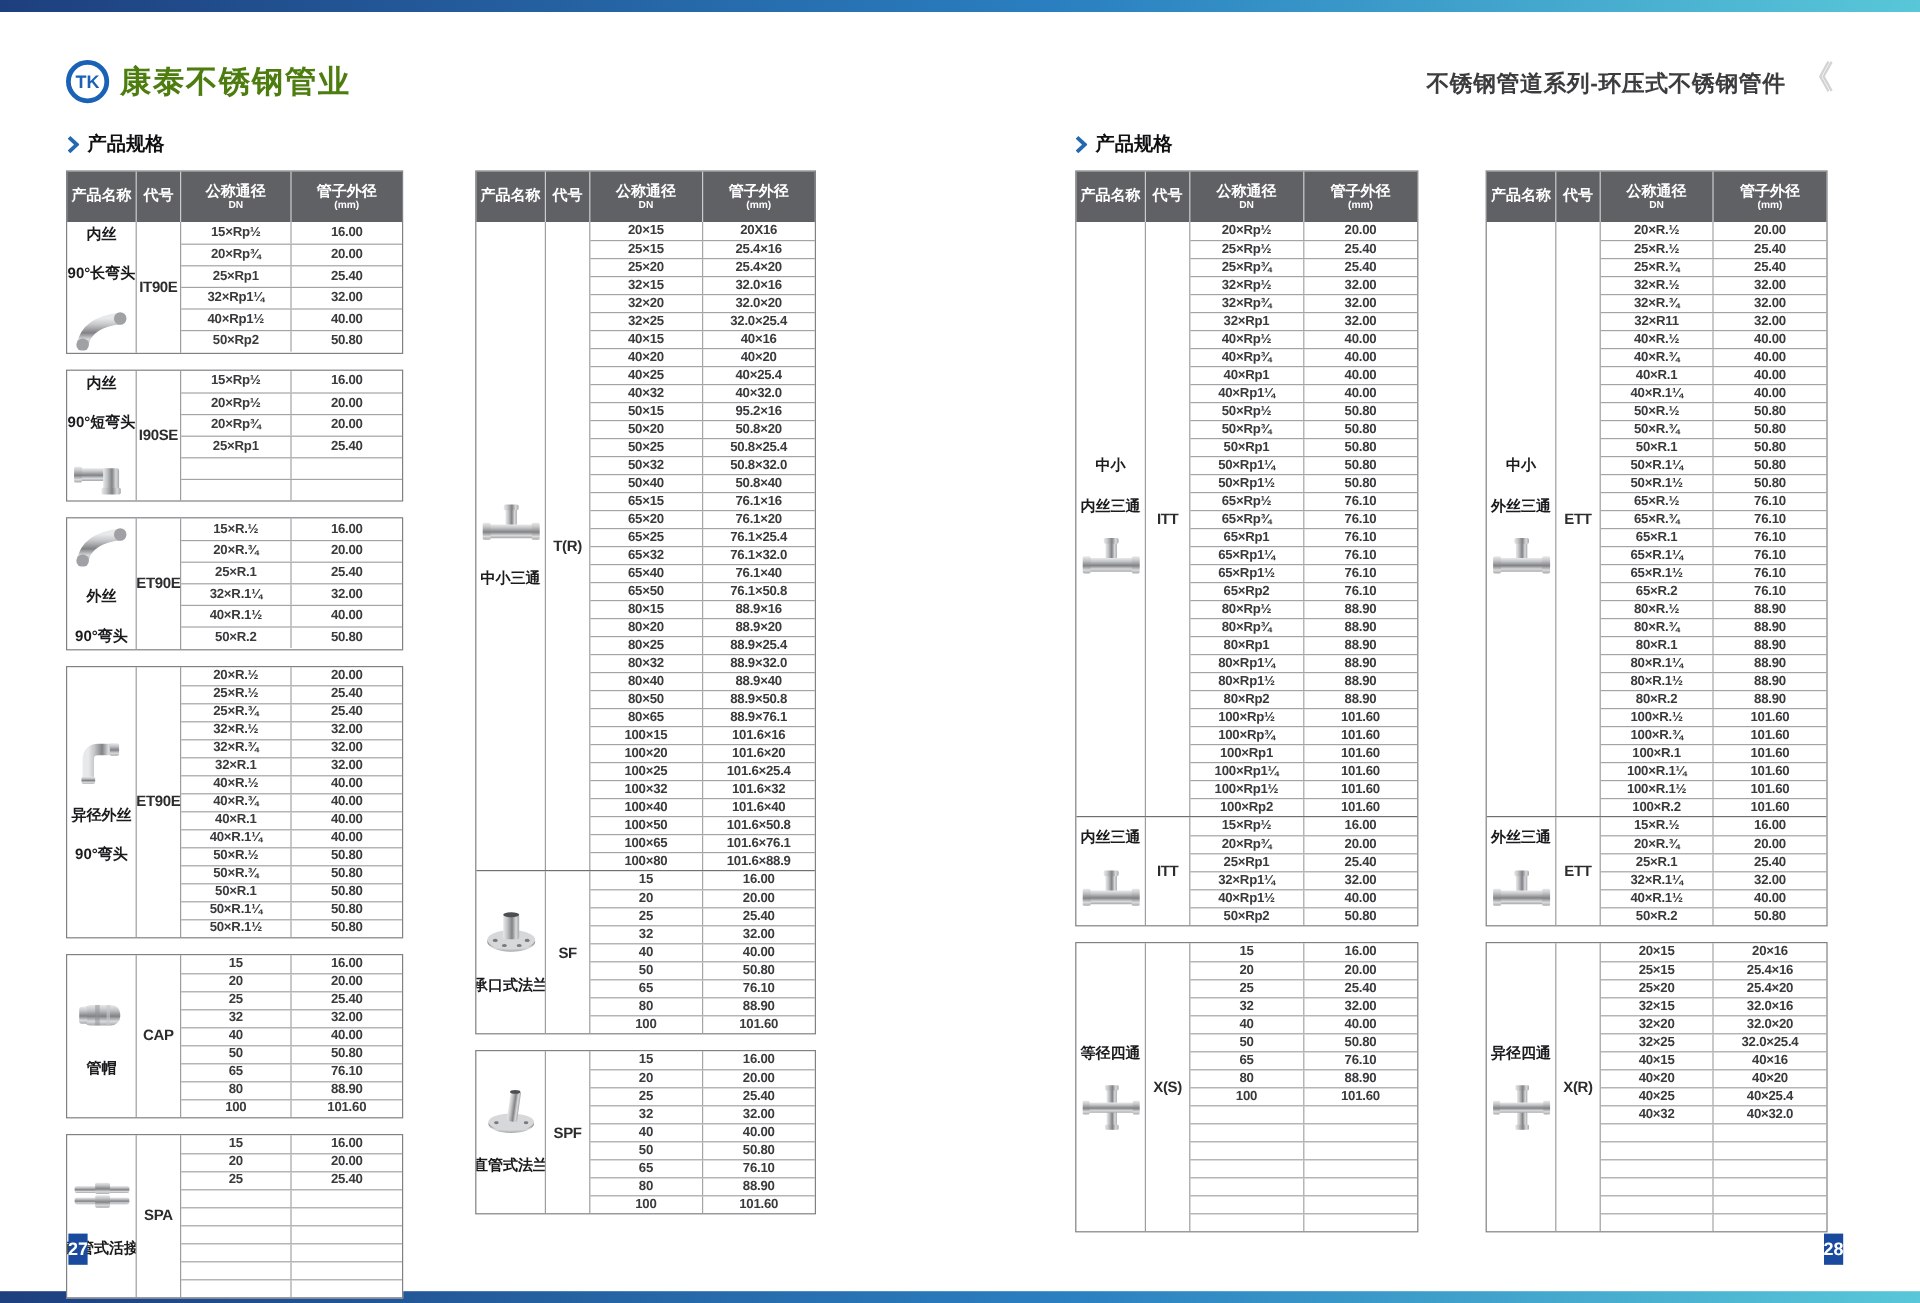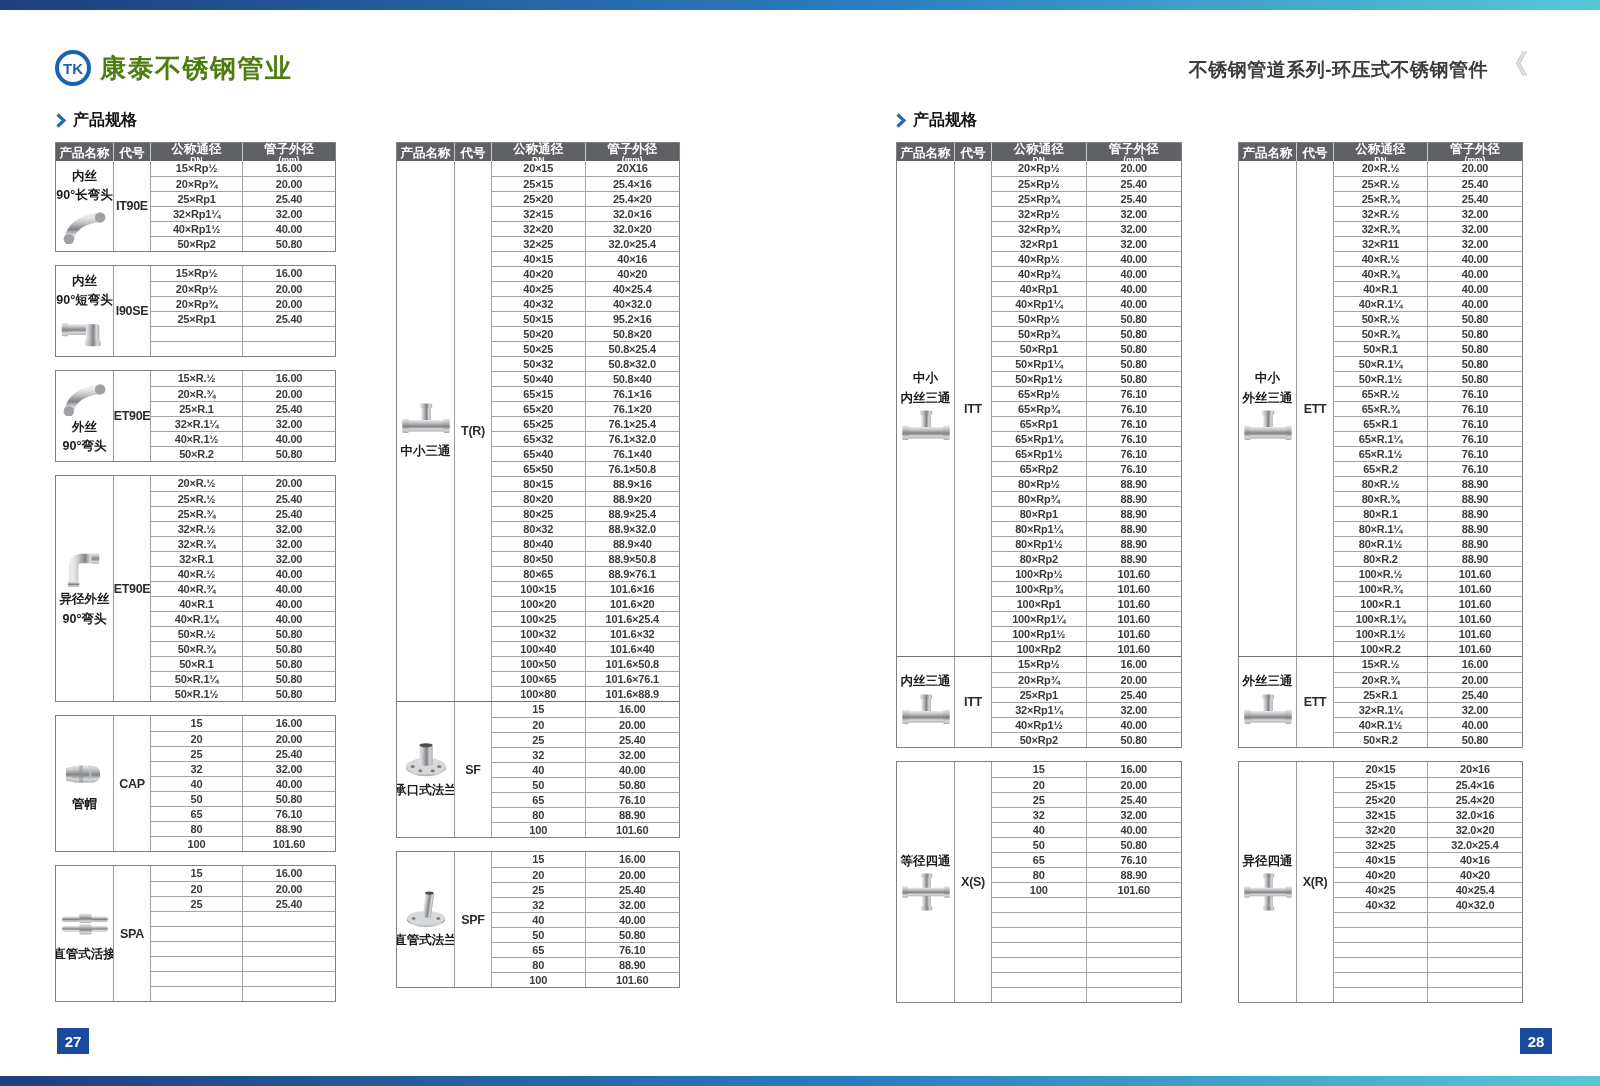--- a/index.html
+++ b/index.html
@@ -24,44 +24,44 @@
   #sec27{left:56px}
   #sec28{left:896px}
 
   .col{position:absolute;top:142px;display:flex;flex-direction:column;gap:13px}
   #col1{left:55px;width:281px}
   #col2{left:396px;width:284px}
   #col3{left:896px;width:286px}
   #col4{left:1238px;width:285px}
 
   .tbl{border:1px solid #7f8184;background:#fff}
-  .thead{display:grid;grid-template-columns:58px 37px 1fr 1fr;background:#606164;color:#fff;height:18px}
+  .thead{display:grid;grid-template-columns:58px 37px 1fr 1fr;background:#606164;color:#fff;height:42px}
   .th{display:flex;flex-direction:column;align-items:center;justify-content:center;
       line-height:1.05;border-right:1px solid #cbccce;font-weight:bold}
   .th:last-child{border-right:none}
   .th .l1{font-size:12.5px}
   .th .l2{font-size:8.5px;font-weight:bold}
 
   .blk{display:grid;grid-template-columns:58px 37px 1fr}
   .blk.sep{border-top:1px solid #6e7072}
   .namecell{border-right:1px solid #9b9da0;display:flex;flex-direction:column;
-            align-items:center;justify-content:center;gap:3px;padding:2px;overflow:hidden}
+            align-items:center;justify-content:center;gap:17px;padding:2px;overflow:hidden}
   .codecell{border-right:1px solid #9b9da0;display:flex;align-items:center;justify-content:center;
             font-weight:bold;font-size:12.5px;color:#2c2c2e;letter-spacing:-.3px}
   .rows{display:flex;flex-direction:column;justify-content:stretch}
   .row{display:grid;grid-template-columns:1fr 1fr;height:15px;flex:1 0 auto}
   .row + .row{border-top:1px solid #a2a4a6}
   .cell{display:flex;align-items:center;justify-content:center;
         font-size:11px;font-weight:bold;color:#3a3a3c;letter-spacing:-.2px;line-height:1}
   .cell.dn{border-right:1px solid #a2a4a6}
   .nline{font-size:12.5px;font-weight:bold;color:#1b1b1d;line-height:1.3;text-align:center;white-space:nowrap}
   .pimg{width:50px;height:38px;flex:0 0 auto}
   .pimg svg{width:100%;height:100%;display:block}
 
-  .pagebadge{position:absolute;width:32px;height:26px;background:#1a4a9e;color:#fff;
+  .pagebadge{position:absolute;width:16px;height:26px;background:#1a4a9e;color:#fff;
              font-weight:bold;font-size:15px;display:flex;align-items:center;justify-content:center}
   #badge27{left:57px;top:1028px}
   #badge28{left:1520px;top:1028px}
 </style>
 </head>
 <body>
 
 <svg width="0" height="0" style="position:absolute" aria-hidden="true">
   <defs>
     <linearGradient id="mgv" x1="0" y1="0" x2="0" y2="1">

